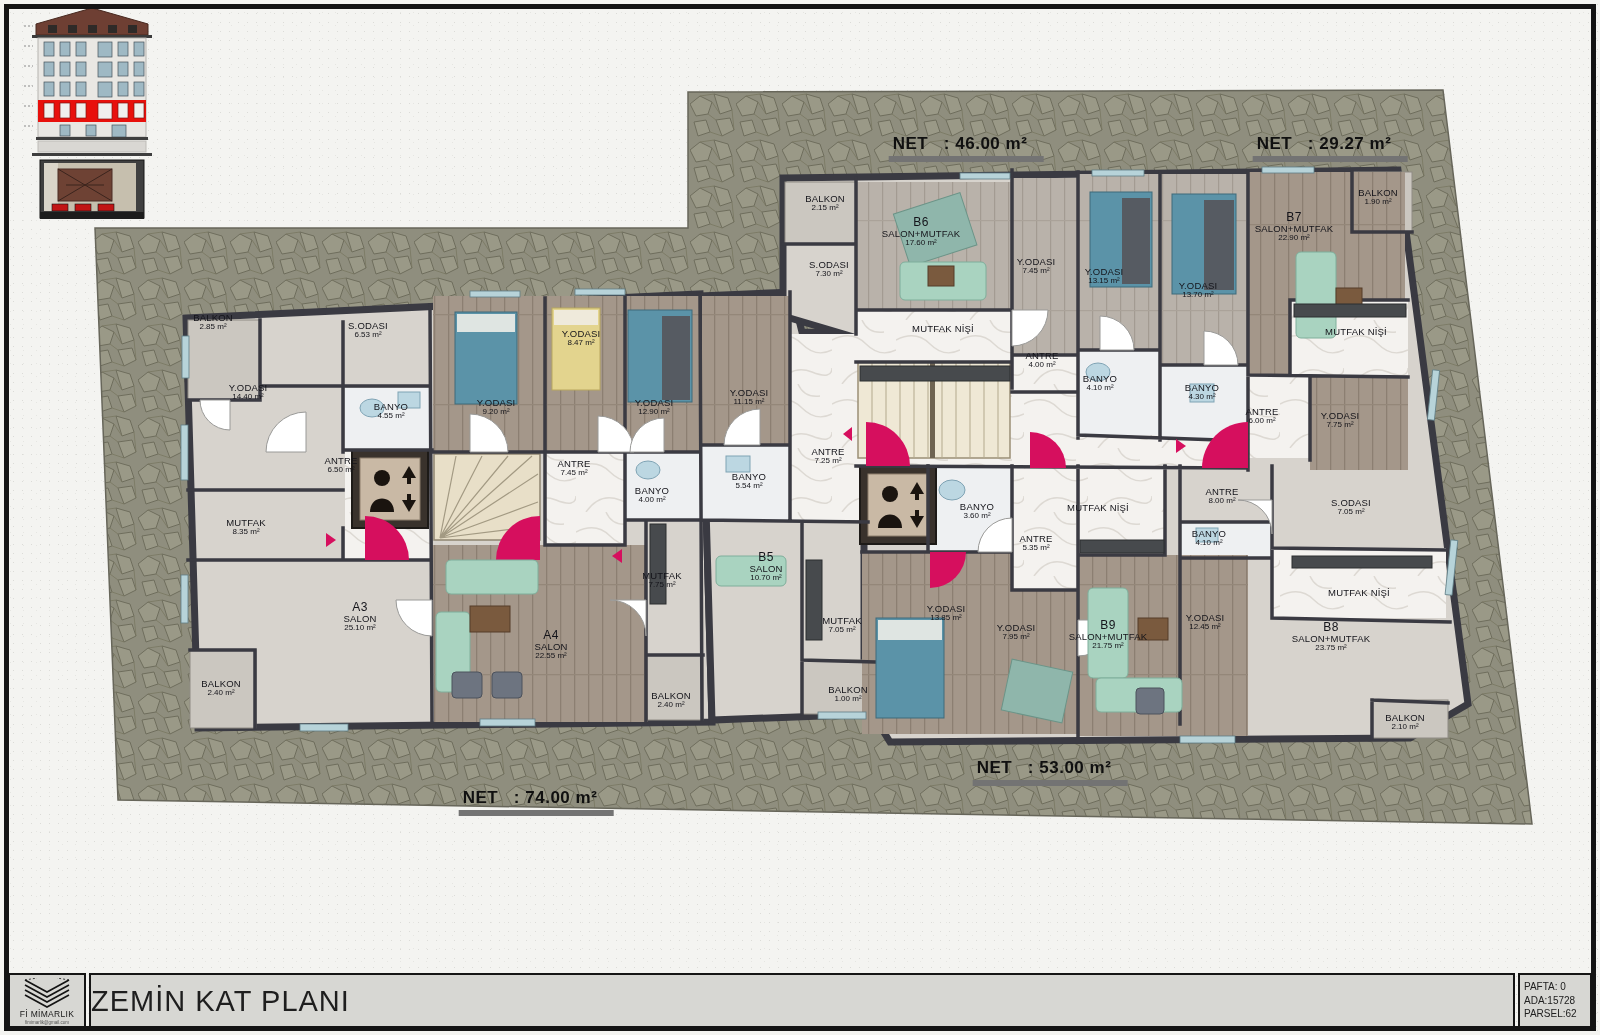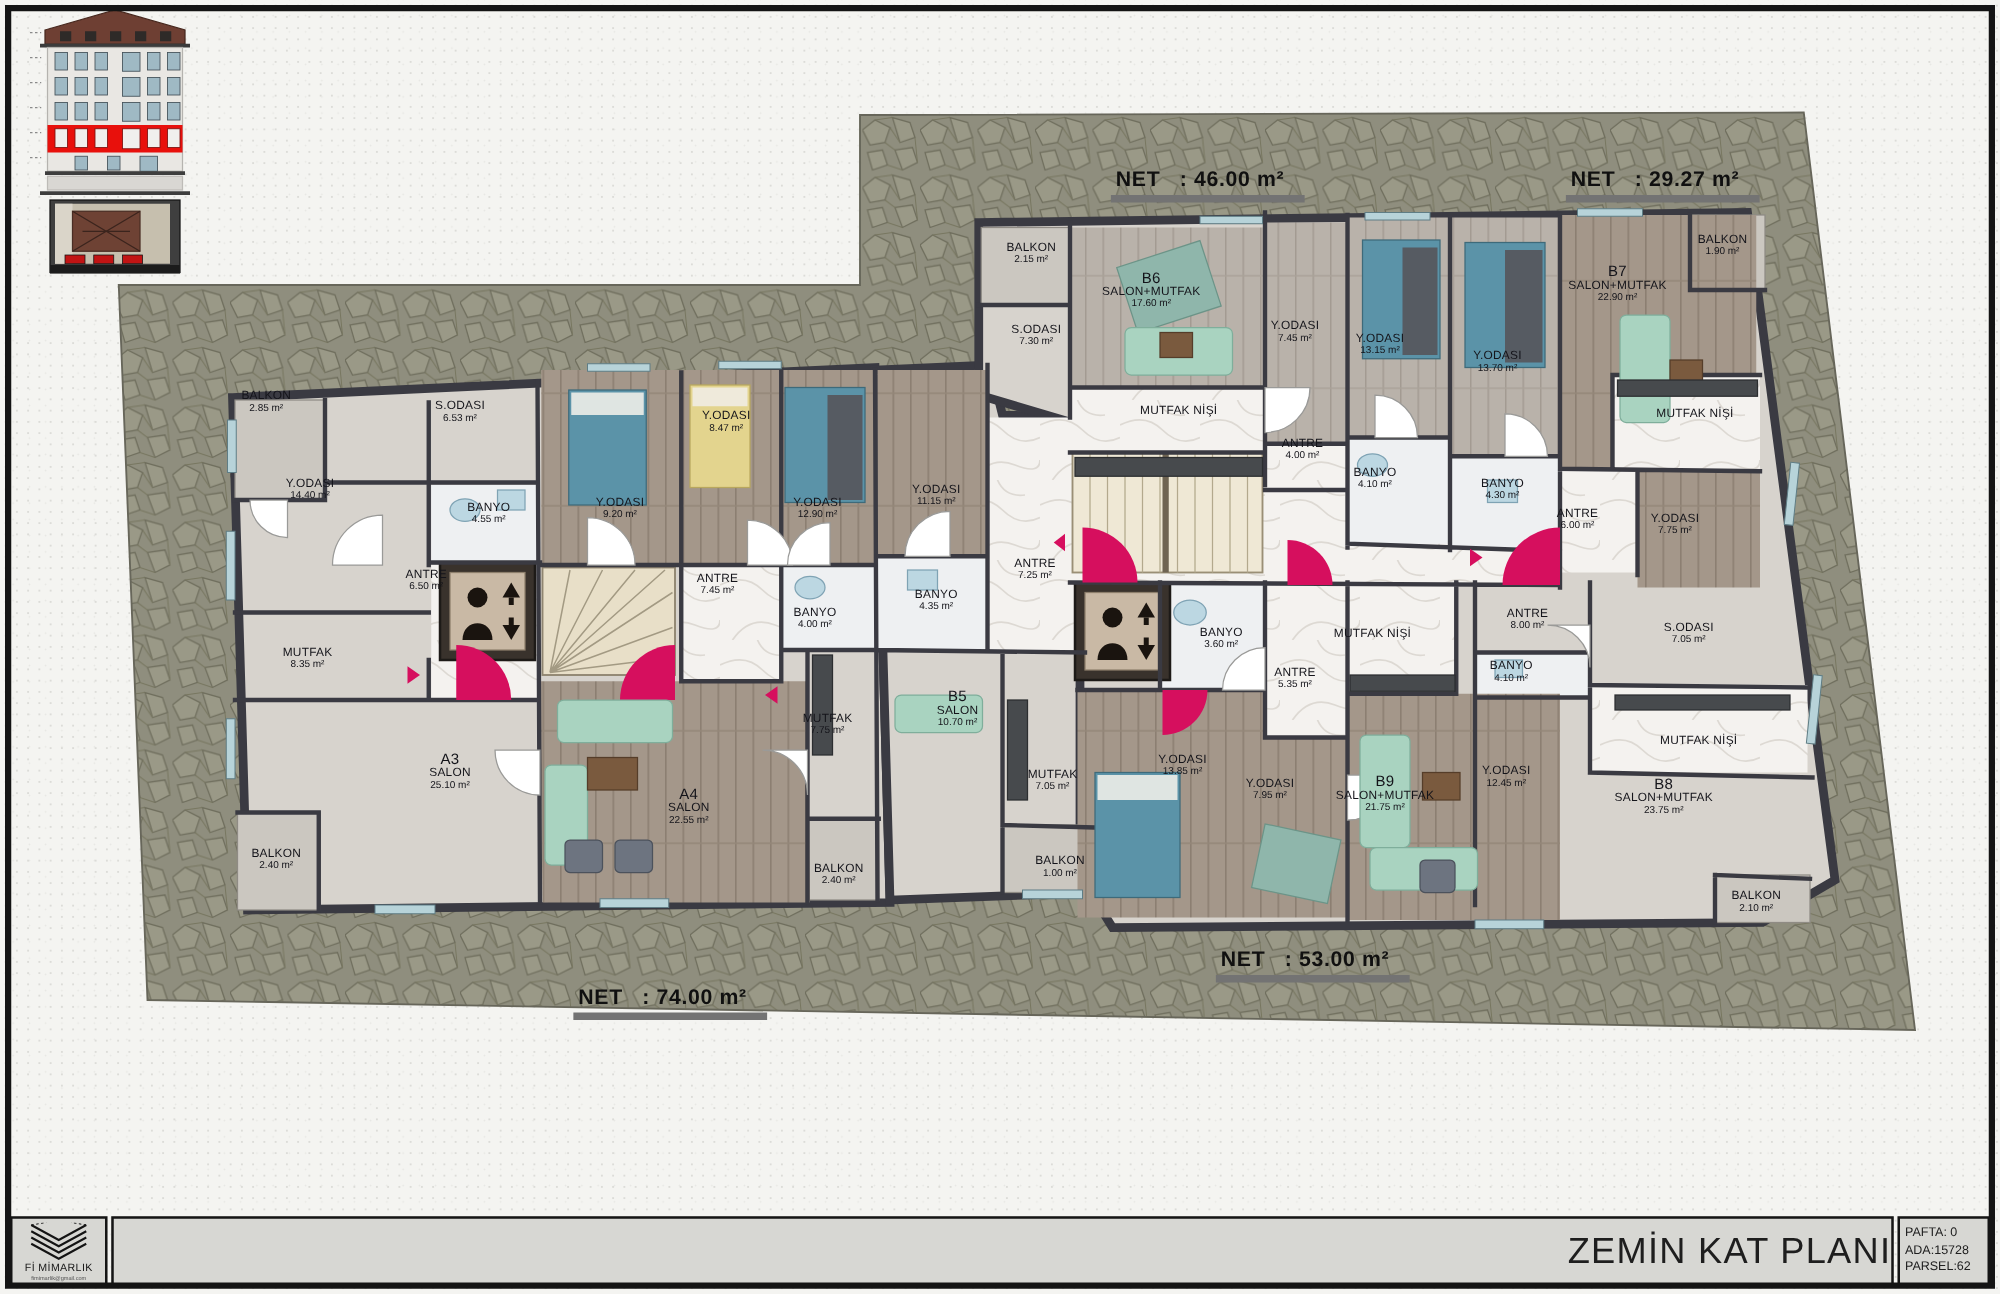--- a/index.html
+++ b/index.html
@@ -27,21 +27,21 @@
     position:absolute;transform:translate(-50%,-50%);
     font-size:17px;font-weight:bold;color:#101010;white-space:pre;
     border-bottom:6px solid #737373;padding:0 16px 2px 4px;letter-spacing:.5px;
   }
   #titlebar{
     position:absolute;left:8px;right:8px;bottom:6px;height:56px;
     display:flex;gap:3px;z-index:20;
   }
   .tb-box{background:#d7d7d3;border:2px solid #151515;box-sizing:border-box;}
   #logo-box{width:78px;display:flex;flex-direction:column;align-items:center;justify-content:center;padding:2px 1px;}
-  #title-box{flex:1;display:flex;align-items:center;justify-content:flex-end;}
+  #title-box{flex:1;display:flex;align-items:center;justify-content:flex-start;}
   #drawing-title{font-size:29px;color:#1e1e1e;letter-spacing:1px;}
   #info-box{width:74px;padding:4px 4px;display:flex;flex-direction:column;justify-content:center;gap:1px;}
   #info-box div{font-size:10px;color:#202020;line-height:1.25;}
   #firm-name{font-size:8.5px;color:#161616;margin-top:1px;letter-spacing:.3px;}
   #firm-contact{font-size:4.5px;color:#555;margin-top:1px;}
 </style>
 </head>
 <body>
 
 <div class="frame"></div>
@@ -409,21 +409,21 @@
     <div class="room-label" style="left: 671px; top: 700px;">
       <div class="rname">BALKON</div>
       <div class="rarea">2.40 m²</div>
     </div>
     <div class="room-label" style="left: 749px; top: 397px;">
       <div class="rname">Y.ODASI</div>
       <div class="rarea">11.15 m²</div>
     </div>
     <div class="room-label" style="left: 749px; top: 481px;">
       <div class="rname">BANYO</div>
-      <div class="rarea">4.35 m²</div>
+      <div class="rarea">5.54 m²</div>
     </div>
     <div class="room-label" style="left: 828px; top: 456px;">
       <div class="rname">ANTRE</div>
       <div class="rarea">7.25 m²</div>
     </div>
     <div class="room-label" style="left: 766px; top: 567px;">
       <div class="unit">B5</div>
       <div class="rname">SALON</div>
       <div class="rarea">10.70 m²</div>
     </div>

